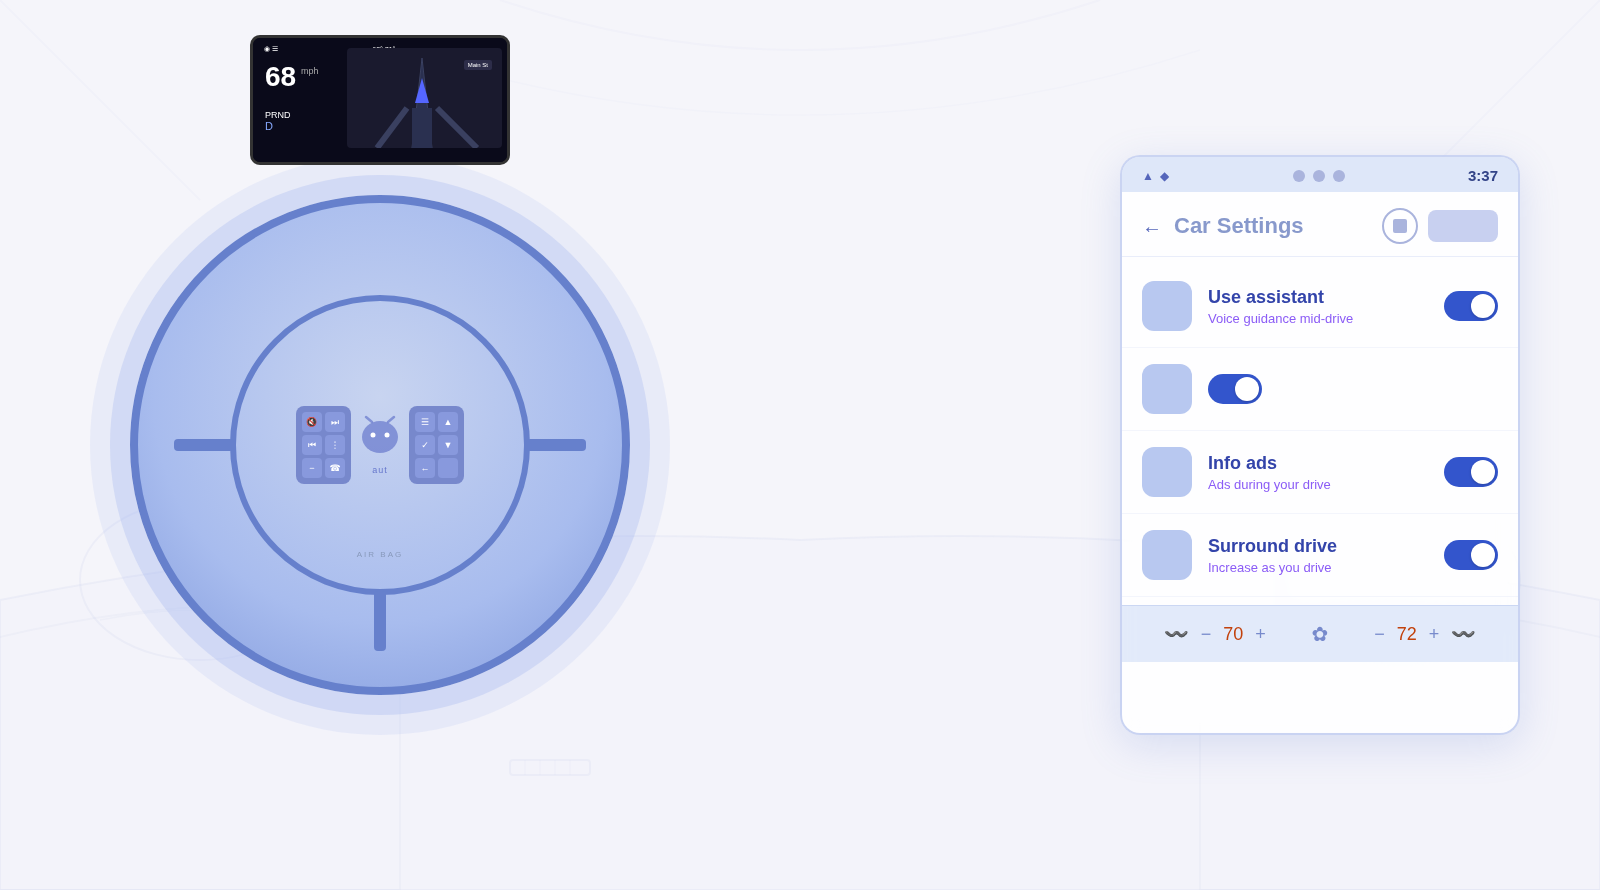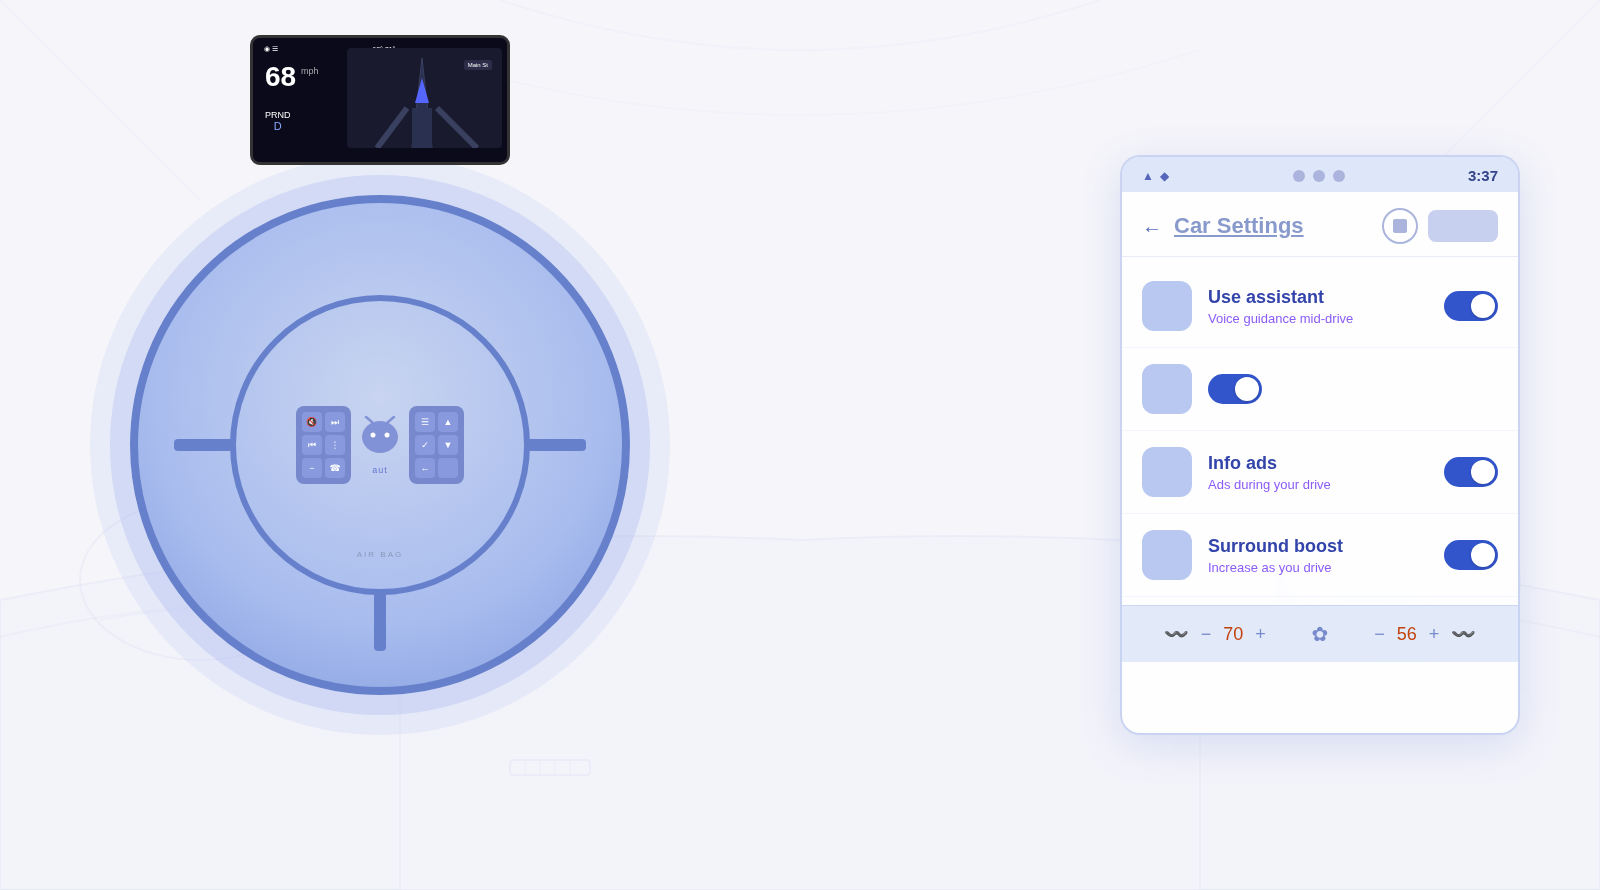--- a/index.html
+++ b/index.html
@@ -42,21 +42,20 @@
     }
 
     
     .steering-section {
       display: flex;
       align-items: center;
       justify-content: center;
       width: 600px;
       height: 700px;
       position: relative;
-      text-align: center;
     }
 
     .steering-wheel-outer {
       width: 500px;
       height: 500px;
       border-radius: 50%;
       background: radial-gradient(circle at 50% 40%, #c8d4f0 0%, #a8bcee 60%, #8099dc 100%);
       border: 8px solid #6680cc;
       position: relative;
       display: flex;
@@ -307,21 +306,20 @@
     .back-arrow {
       color: #5566bb;
       font-size: 20px;
       cursor: pointer;
     }
 
     .header-title {
       font-size: 22px;
       font-weight: 600;
       color: #8899cc;
-      text-decoration: underline;
     }
 
     .header-right {
       display: flex;
       align-items: center;
       gap: 10px;
     }
 
     .stop-btn {
       width: 36px;
@@ -603,41 +601,41 @@
         <div class="setting-title">Info ads</div>
         <div class="setting-desc">Ads during your drive</div>
       </div>
       <div class="toggle ">
         <div class="toggle-knob"></div>
       </div>
     </div>
         <div class="setting-item">
       <div class="setting-icon-box"></div>
       <div class="setting-text">
-        <div class="setting-title">Surround boost</div>
+        <div class="setting-title">Surround drive</div>
         <div class="setting-desc">Increase as you drive</div>
       </div>
       <div class="toggle ">
         <div class="toggle-knob"></div>
       </div>
     </div>
       </div>
 
     <div class="climate-bar">
       <div class="climate-group">
         <span class="climate-icon">〰️</span>
         <span class="climate-btn">−</span>
         <span class="climate-value"><span>70</span></span>
         <span class="climate-btn">+</span>
       </div>
       <div class="climate-group">
         <span class="climate-icon">✿</span>
       </div>
       <div class="climate-group">
         <span class="climate-btn">−</span>
-        <span class="climate-value"><span>56</span></span>
+        <span class="climate-value"><span>72</span></span>
         <span class="climate-btn">+</span>
         <span class="climate-icon">〰️</span>
       </div>
     </div>
   </div>
 
 </div>
 
 </body></html>

